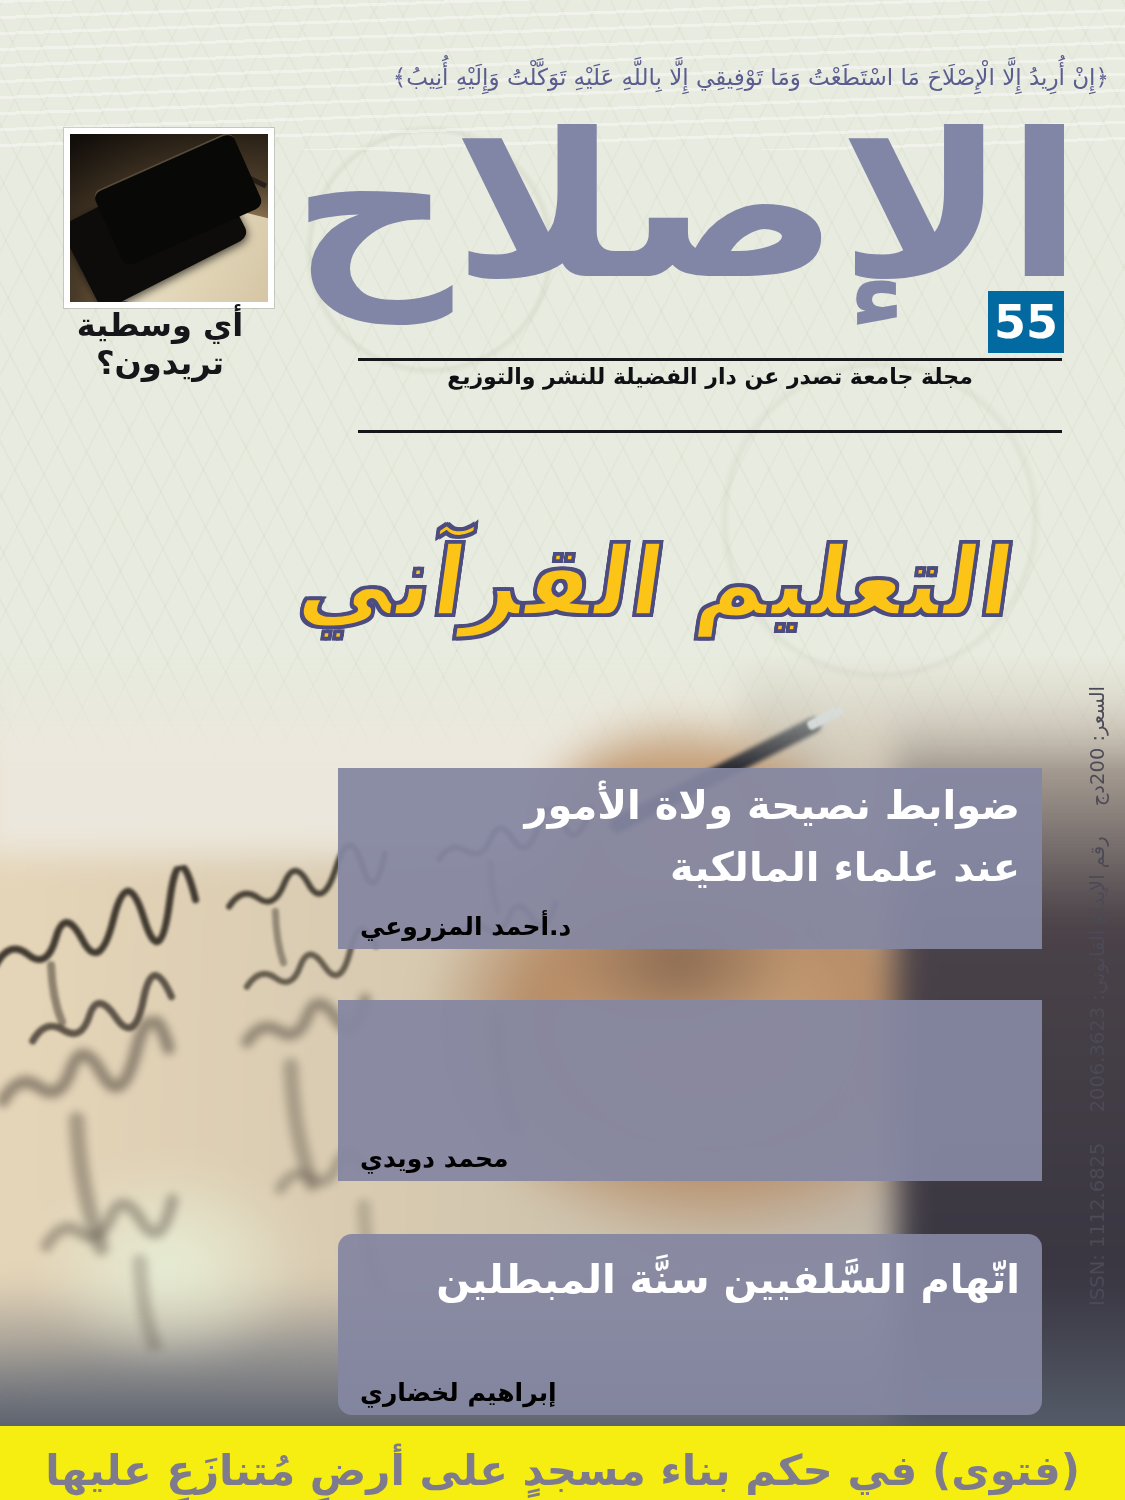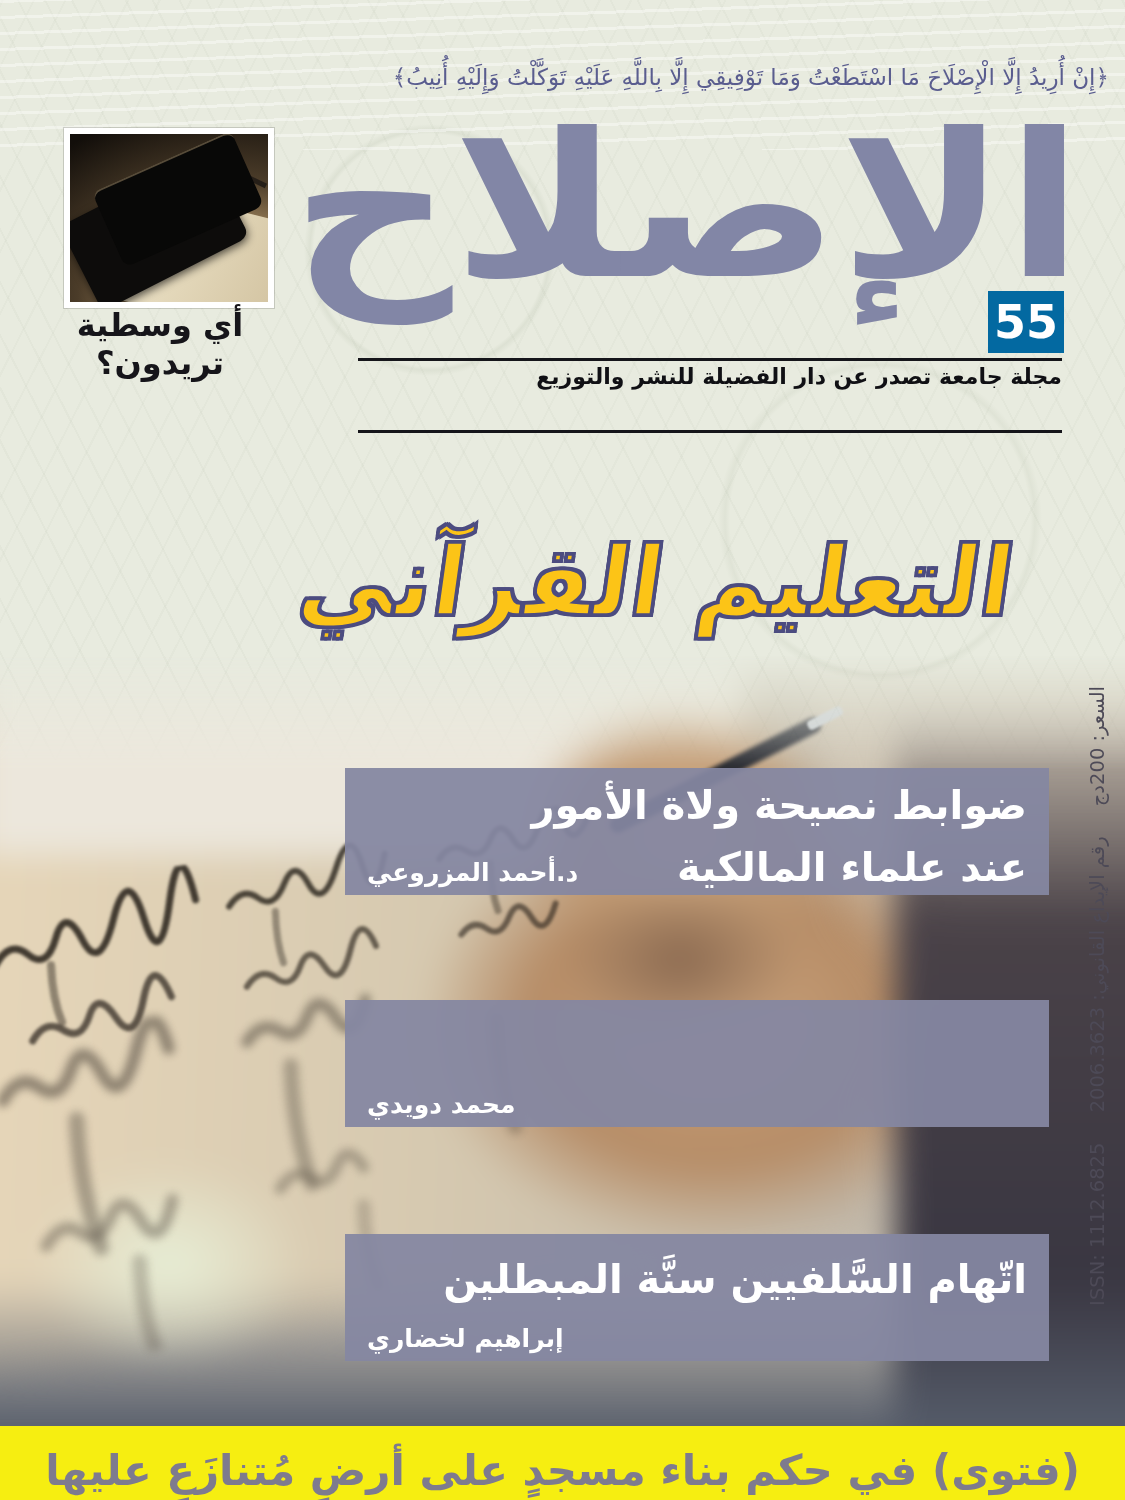--- a/index.html
+++ b/index.html
@@ -65,37 +65,37 @@
   .verse{right:16px;top:64px;direction:rtl;white-space:nowrap;
     font-size:23px;color:#5a5d8f;}
   .logo{right:42px;top:92px;direction:rtl;white-space:nowrap;line-height:1.15;
     font-size:200px;font-weight:bold;color:#8286a6;transform:scaleX(1.12);transform-origin:100% 0;}
   .motto{right:222px;top:299px;direction:rtl;white-space:nowrap;
     font-size:25px;font-weight:bold;color:#565a8c;}
   .issue{left:988px;top:291px;width:76px;height:62px;background:#0369a1;color:#fff;
     font-size:46px;font-weight:bold;text-align:center;line-height:62px;}
   .rule{left:358px;width:704px;height:2.5px;background:#15151a;}
   .r1{top:358px;} .r2{top:430px;}
-  .pubLine{left:358px;top:364px;width:704px;text-align:right;direction:rtl;white-space:nowrap;
+  .pubLine{left:358px;top:364px;width:704px;text-align:center;direction:rtl;white-space:nowrap;
     font-size:22px;font-weight:bold;color:#101014;}
   .edLine{left:358px;top:396px;width:704px;text-align:center;direction:rtl;white-space:nowrap;
     font-size:19px;font-weight:bold;color:#101014;}
   
   .cover-title{right:112px;top:526px;direction:rtl;white-space:nowrap;
     font-size:96px;font-weight:bold;color:#fcc417;transform:skewX(-8deg);
     -webkit-text-stroke:3.5px #4c4c80;
     text-shadow:2px 2px 0 #4c4c80,-2px -2px 0 #4c4c80,2px -2px 0 #4c4c80,-2px 2px 0 #4c4c80;}
   
-  .abox{left:345px;width:704px;height:127px;background:rgba(133,135,161,.94);}
-  .b1{top:768px;} .b2{top:1000px;} .b3{top:1234px;}
+  .abox{left:338px;width:704px;height:181px;background:rgba(133,135,161,.94);}
+  .b1{top:768px;} .b2{top:1000px;} .b3{top:1234px;border-radius:14px;}
   .atitle{position:absolute;right:22px;top:6px;left:22px;text-align:right;direction:rtl;
     color:#fff;font-weight:bold;font-size:40px;line-height:1.55;white-space:nowrap;}
   .b2 .atitle{font-size:36px;top:18px;} .b3 .atitle{font-size:40px;top:14px;}
   .aauthor{position:absolute;left:22px;bottom:8px;direction:rtl;white-space:nowrap;
-    color:#ffffff;font-weight:bold;font-size:25px;}
+    color:#000000;font-weight:bold;font-size:25px;}
   
   .banner{left:0;top:1390px;width:1125px;height:88px;background:#f6ee11;margin-top:36px;}
   .banner-text{width:100%;height:100%;display:flex;align-items:center;justify-content:center;
     direction:rtl;font-size:42px;font-weight:bold;color:#7e7b8e;white-space:nowrap;}
   
   .spine{left:1086px;top:1192px;width:518px;transform:rotate(-90deg);transform-origin:0 0;
     direction:rtl;white-space:nowrap;font-size:19.5px;color:#4d4a57;}
   .spine span{display:inline-block;margin:0 12px;}
 </style>
 </head>

